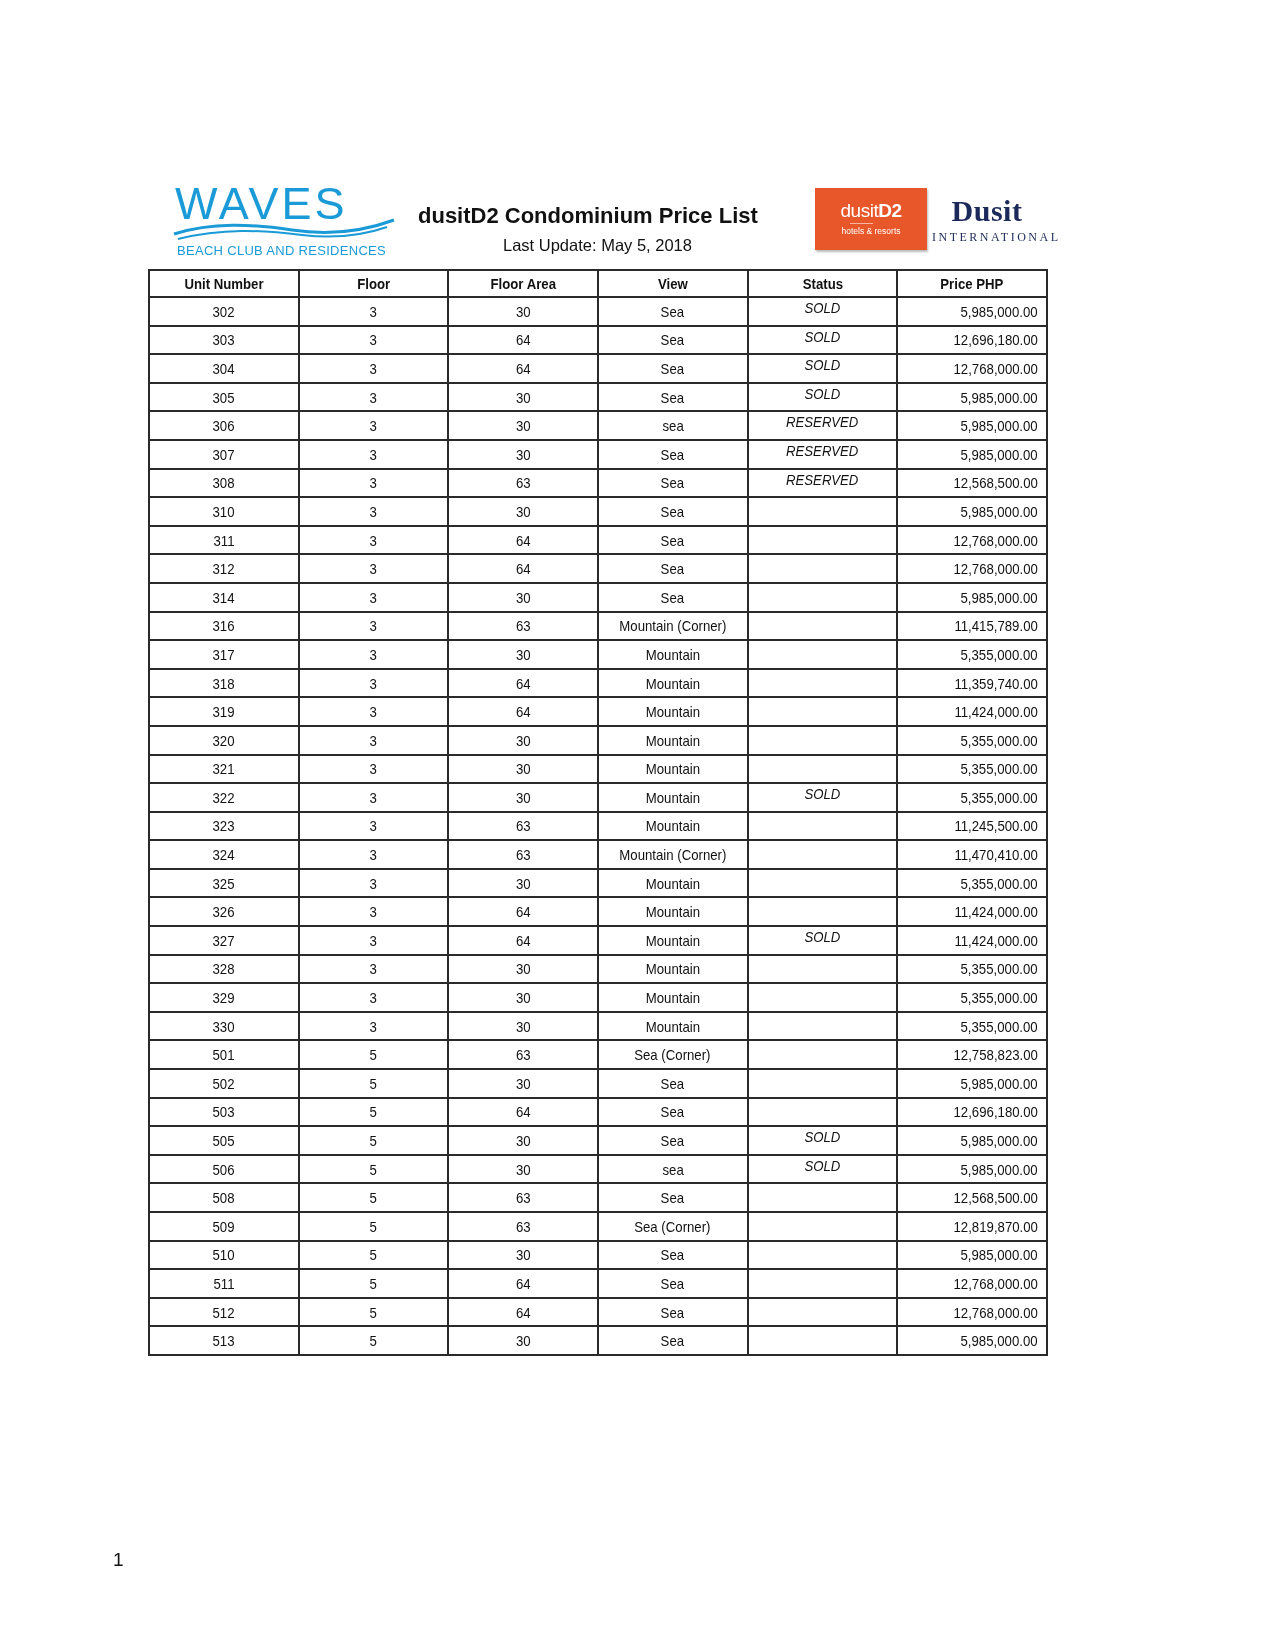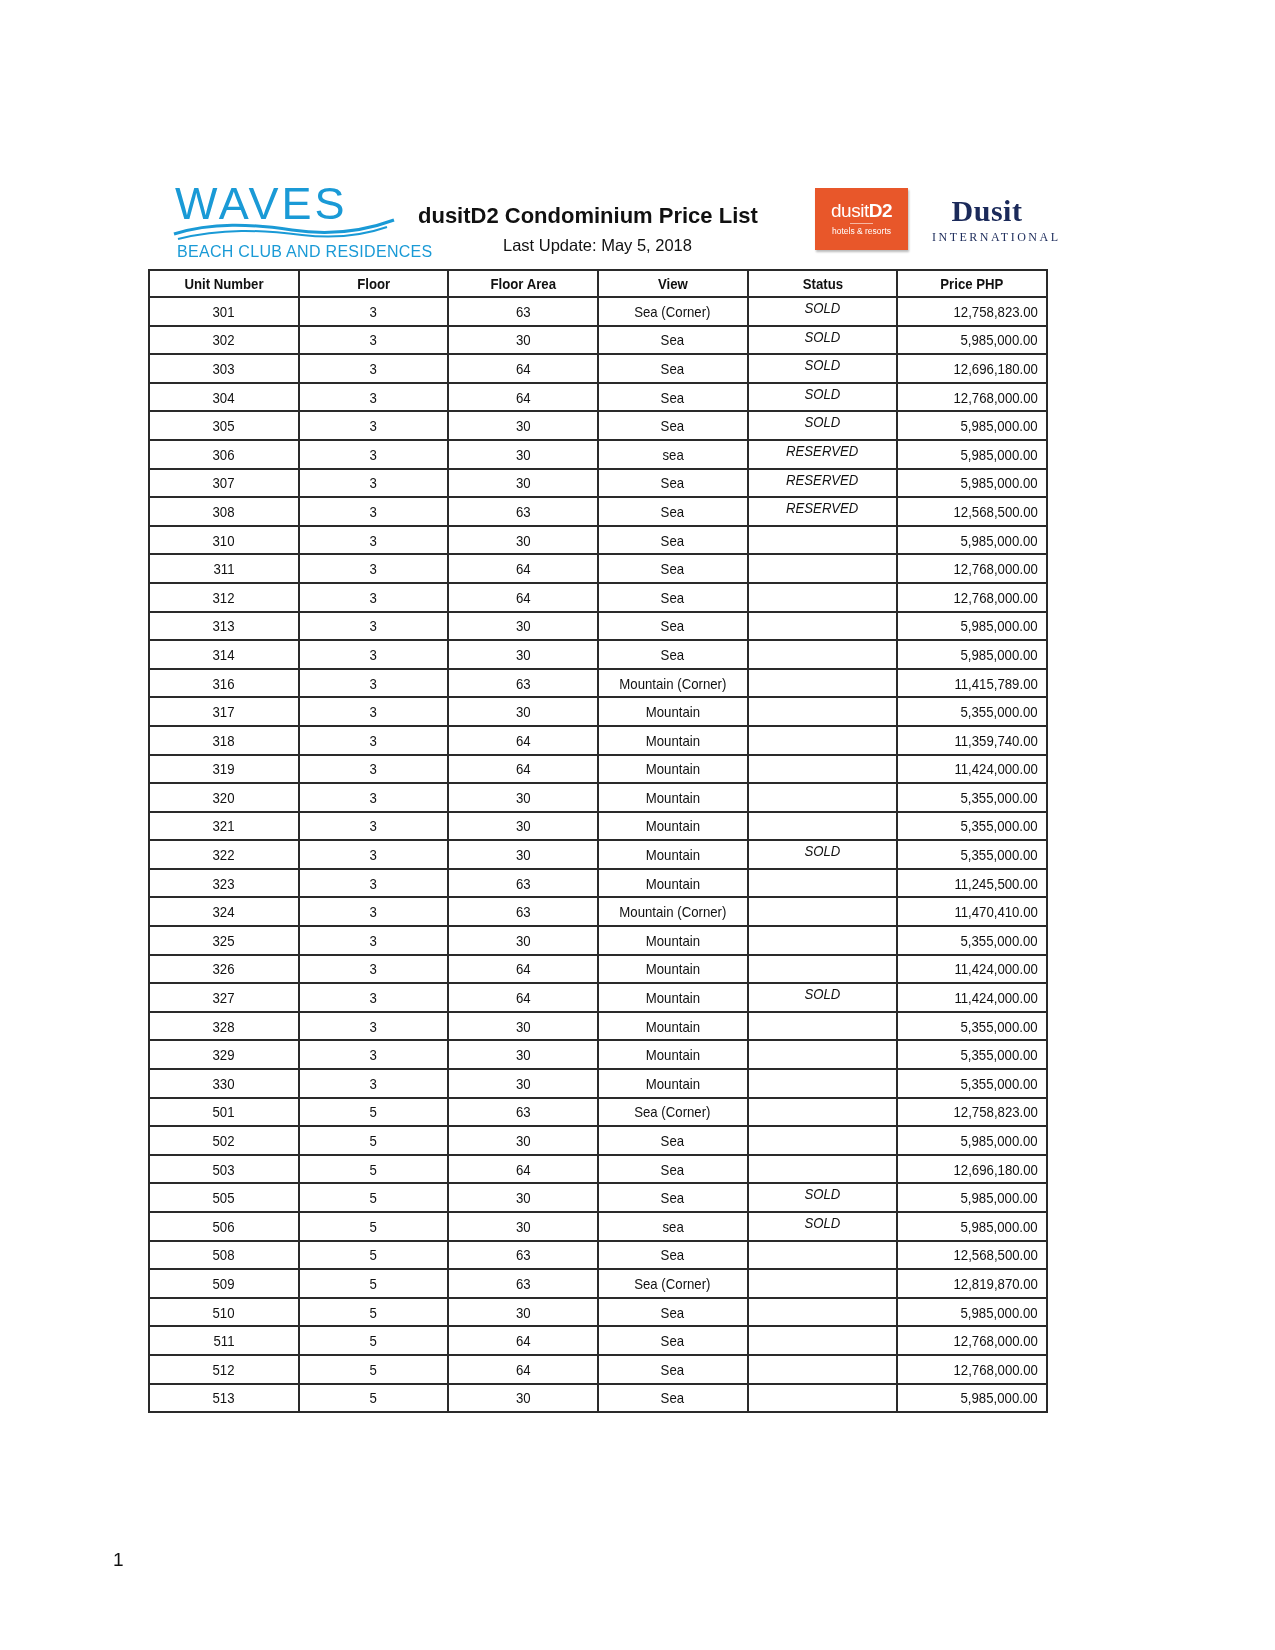--- a/index.html
+++ b/index.html
@@ -1,23 +1,23 @@
 <!DOCTYPE html>
 <html><head>
 <meta charset="utf-8">
 <style>
   html, body { margin:0; padding:0; background:#ffffff; }
   body { width:1275px; height:1650px; position:relative; overflow:hidden; font-family:"Liberation Sans", sans-serif; color:#111; }
   .waves-logo { position:absolute; left:172px; top:170px; width:225px; height:80px;margin-top:12px; }
   .waves-word { position:absolute; left:3px; top:-4px; font-family:"Liberation Sans", sans-serif; font-size:45px; letter-spacing:3px; color:#1a9ad6; font-weight:normal; }
   .waves-swoosh { position:absolute; left:0; top:36px; }
-  .waves-sub { position:absolute; left:5px; top:61px; font-size:16px; color:#1a9ad6; letter-spacing:0.3px; white-space:nowrap; }
+  .waves-sub { position:absolute; left:5px; top:61px; font-size:13px; color:#1a9ad6; letter-spacing:0.3px; white-space:nowrap; }
   .title { position:absolute; left:418px; top:178px; font-size:22px; font-weight:bold; white-space:nowrap;margin-top:25px; }
   .last-update { position:absolute; left:503px; top:236px; font-size:16.5px; white-space:nowrap; }
-  .d2-logo { position:absolute; left:815px; top:188px; width:93px; height:62px; background:#e8572a; box-shadow:1px 2px 2px #bbb; color:#fff; text-align:center; }
+  .d2-logo { position:absolute; left:815px; top:188px; width:93px; height:62px; background:#e8572a; box-shadow:1px 2px 2px #bbb; color:#fff; text-align:center;padding-left:19px; }
   .d2-main { position:absolute; left:0; right:0; top:12px; font-size:19px; letter-spacing:-0.5px; }
   .d2-main b { font-weight:bold; }
   .d2-sub { position:absolute; left:0; right:0; top:38px; font-size:8.5px; }
   .d2-rule { position:absolute; left:35px; width:23px; top:35px; height:1px; background:#f6b7a2; }
   .dusit-logo { position:absolute; left:932px; top:195px; width:110px; height:55px; text-align:center; color:#1b2a5a; }
   .dusit-main { font-family:"Liberation Serif", serif; font-weight:bold; font-size:30px; line-height:32px; letter-spacing:0.5px; }
   .dusit-sub { font-family:"Liberation Serif", serif; font-size:12px; letter-spacing:2.5px; margin-top:3px; }
   table.price-table { position:absolute; left:148px; top:269px; width:900px; border-collapse:collapse; table-layout:fixed; }
   table.price-table th, table.price-table td { border:2px solid #2a2a2a; padding:0; height:25.6px; font-size:15px; font-family:"Liberation Sans Narrow","Liberation Sans", sans-serif; }
   table.price-table th { font-weight:bold; text-align:center; height:25px; font-size:15px;border-radius:12px; }
@@ -60,28 +60,20 @@
         <th><span>Unit Number</span></th>
         <th><span>Floor</span></th>
         <th><span>Floor Area</span></th>
         <th><span>View</span></th>
         <th><span>Status</span></th>
         <th><span>Price PHP</span></th>
       </tr>
   </thead>
   <tbody id="table-body">
       <tr>
-        <td><span>301</span></td>
-        <td><span>3</span></td>
-        <td><span>63</span></td>
-        <td><span>Sea (Corner)</span></td>
-        <td class="status"><span>SOLD</span></td>
-        <td class="price"><span>12,758,823.00</span></td>
-      </tr>
-      <tr>
         <td><span>302</span></td>
         <td><span>3</span></td>
         <td><span>30</span></td>
         <td><span>Sea</span></td>
         <td class="status"><span>SOLD</span></td>
         <td class="price"><span>5,985,000.00</span></td>
       </tr>
       <tr>
         <td><span>303</span></td>
         <td><span>3</span></td>
@@ -148,28 +140,20 @@
       </tr>
       <tr>
         <td><span>312</span></td>
         <td><span>3</span></td>
         <td><span>64</span></td>
         <td><span>Sea</span></td>
         <td class="status"><span></span></td>
         <td class="price"><span>12,768,000.00</span></td>
       </tr>
       <tr>
-        <td><span>313</span></td>
-        <td><span>3</span></td>
-        <td><span>30</span></td>
-        <td><span>Sea</span></td>
-        <td class="status"><span></span></td>
-        <td class="price"><span>5,985,000.00</span></td>
-      </tr>
-      <tr>
         <td><span>314</span></td>
         <td><span>3</span></td>
         <td><span>30</span></td>
         <td><span>Sea</span></td>
         <td class="status"><span></span></td>
         <td class="price"><span>5,985,000.00</span></td>
       </tr>
       <tr>
         <td><span>316</span></td>
         <td><span>3</span></td>

